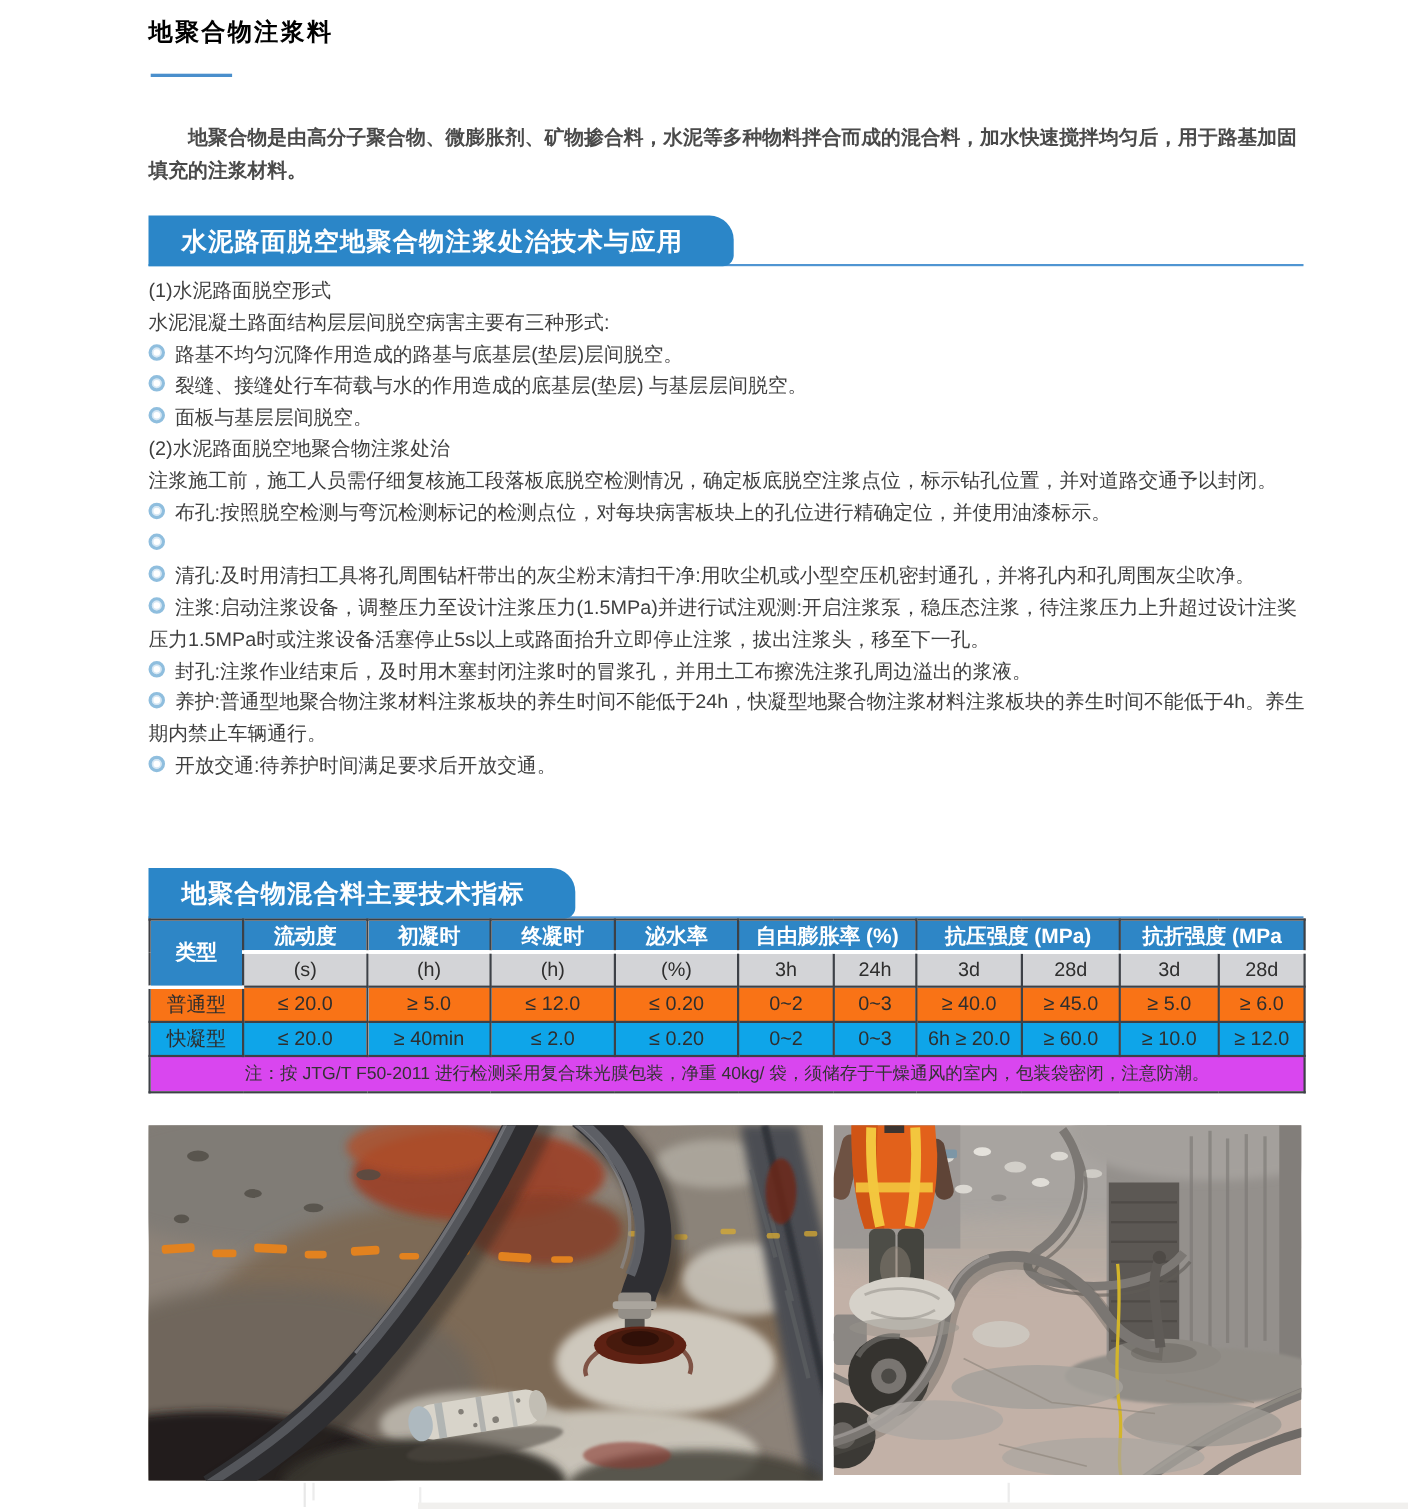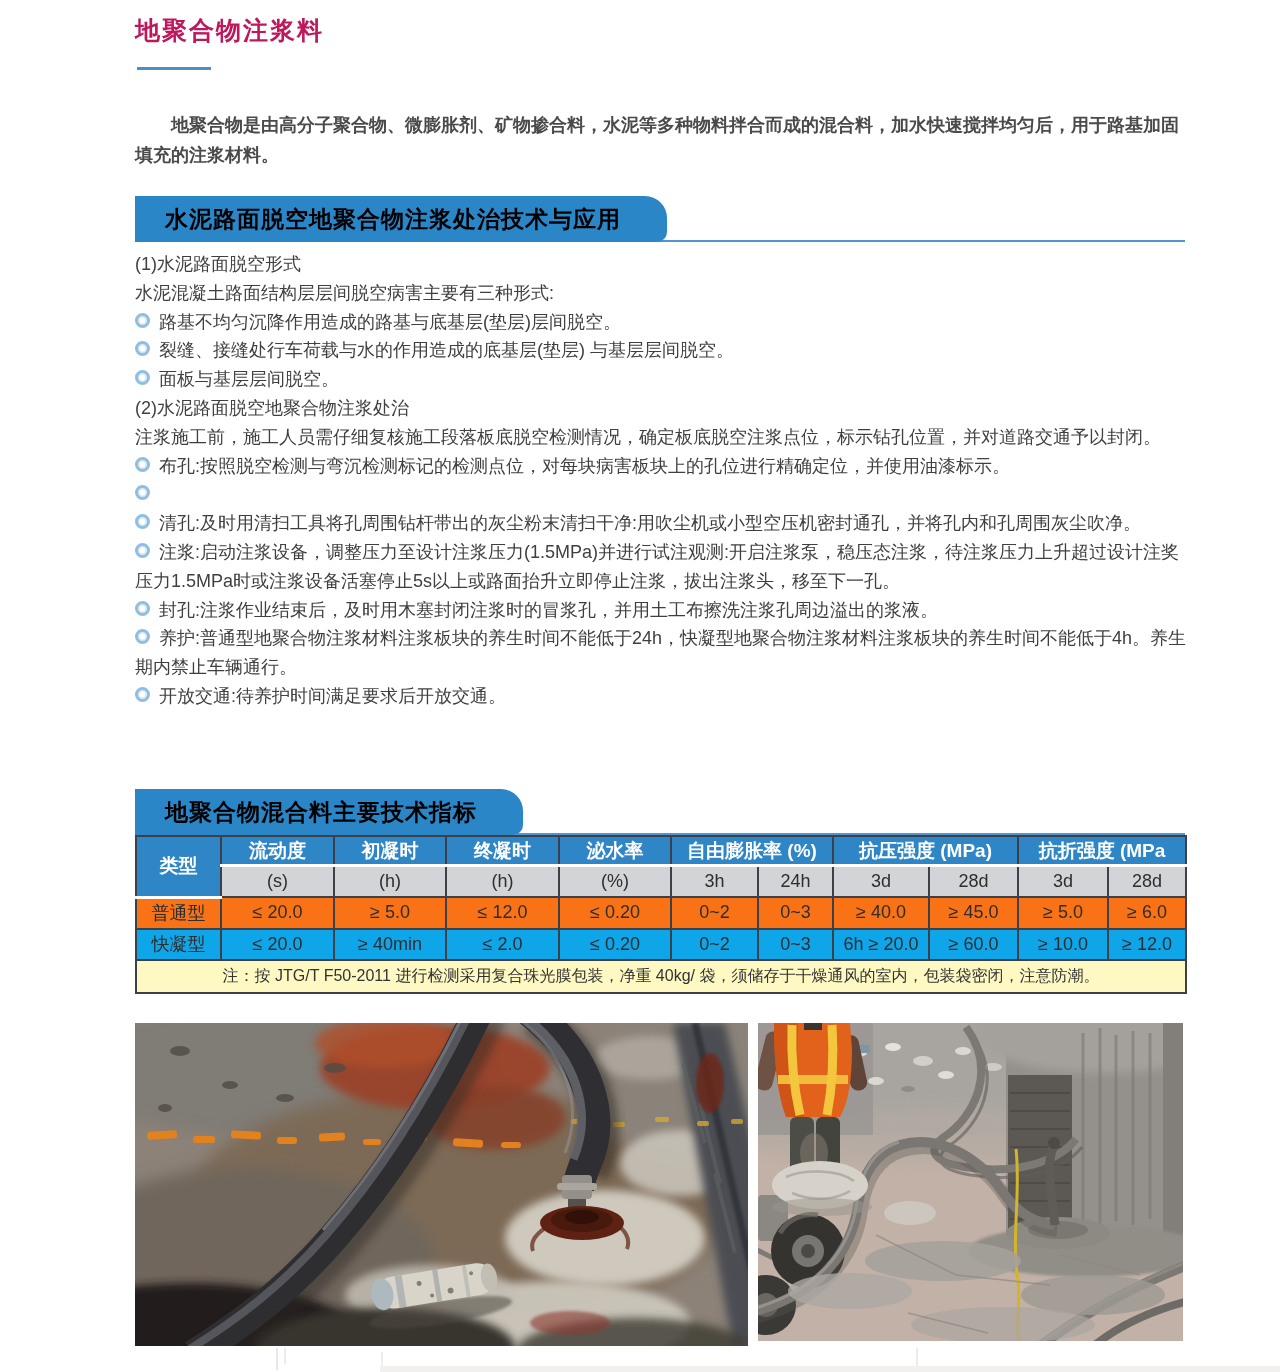--- a/index.html
+++ b/index.html
@@ -1,44 +1,44 @@
 <!DOCTYPE html>
 <html><head>
 <meta charset="utf-8">
 <style>
   html,body{margin:0;padding:0;background:#ffffff;}
   .page{position:relative;width:1280px;height:1372px;background:#ffffff;overflow:hidden;
         font-family:"Liberation Sans","DejaVu Sans",sans-serif;}
-  .page-title{position:absolute;left:135px;top:14px;font-size:25px;font-weight:bold;
-        color:#be185d;letter-spacing:2px;}
+  .page-title{position:absolute;left:135px;top:14px;font-size:22px;font-weight:bold;
+        color:#000000;letter-spacing:2px;}
   .title-dash{position:absolute;left:137px;top:67px;width:74px;height:3px;background:#4a8fcc;}
   .intro{position:absolute;left:135px;top:110px;width:1048px;font-size:18px;line-height:30px;
         color:#4a4a4a;text-indent:2em;font-weight:bold;}
   .banner{position:absolute;left:135px;width:1050px;height:46px;}
   .banner .underline{position:absolute;left:0;bottom:0;width:100%;height:2px;background:#4f95d2;}
   .banner .tab{position:absolute;left:0;top:0;height:46px;line-height:46px;background:#2b86c8;
-        color:#000000;font-size:23px;font-weight:bold;padding:0 46px 0 30px;
+        color:#ffffff;font-size:23px;font-weight:bold;padding:0 46px 0 30px;
         border-radius:0 22px 10px 0;letter-spacing:1px;white-space:nowrap;box-sizing:border-box;}
   #banner1{top:196px;}
   #banner2{top:789px;}
   .plist{position:absolute;left:135px;top:250px;width:1052px;font-size:18px;line-height:28.8px;
         color:#3f3f3f;}
   .plist p{margin:0;}
   .ring{display:inline-block;width:9px;height:9px;border:3px solid #8fbede;border-radius:50%;
         background:#ffffff;margin-right:9px;box-shadow:inset 0 0 0 1.5px #d6e7f4;}
   .spec-table{position:absolute;left:135px;top:835px;width:1050px;border-collapse:collapse;
         table-layout:fixed;text-align:center;color:#2e2e2e;font-size:18px;}
   .spec-table th,.spec-table td{border:2px solid #3d4147;padding:0;overflow:hidden;white-space:nowrap;}
   .spec-table tr.hdr th{background:#2e86c6;color:#ffffff;font-size:19px;font-weight:bold;
         height:27px;border-bottom:3px solid #ffffff;}
   .spec-table th.type-cell{border-bottom:2px solid #3d4147;}
   .spec-table tr.units td{background:#d3d4d7;height:29px;}
   .spec-table tr.row-normal td{background:#f97316;height:29px;}
   .spec-table tr.row-rapid td{background:#0ea5e9;height:29px;}
-  .spec-table td.note{background:#fef9c3;font-size:16px;height:31px;color:#333333;}
+  .spec-table td.note{background:#d946ef;font-size:16px;height:31px;color:#333333;}
   .photo{position:absolute;top:1023px;}
   #photoL{left:135px;width:613px;height:323px;}
   #photoR{left:758px;width:425px;height:318px;}
   .photo svg{display:block;width:100%;height:100%;}
   .artifact{position:absolute;background:#d9d9d9;}
 </style>
 </head>
 <body>
 
 <div class="page">

